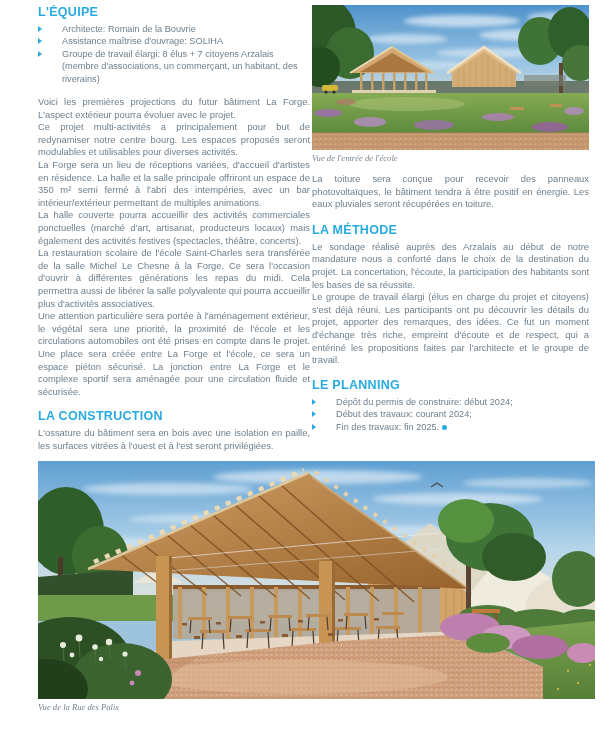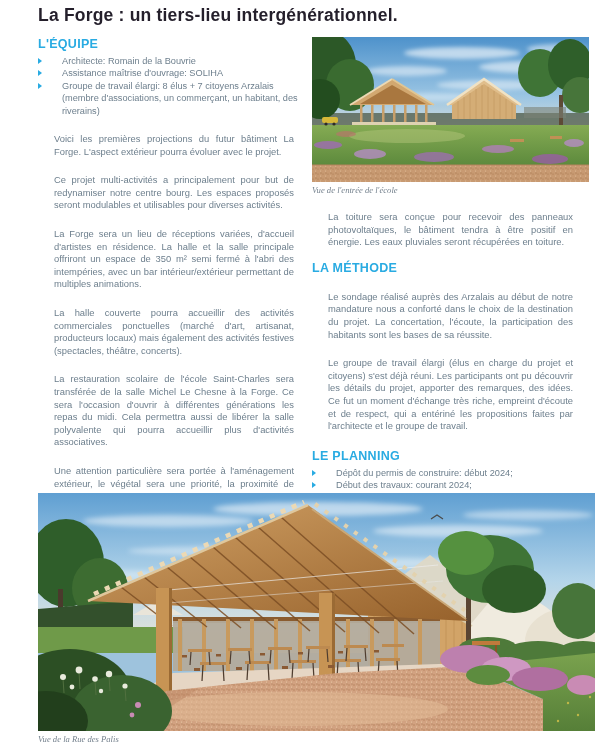--- a/index.html
+++ b/index.html
@@ -15,21 +15,21 @@
   .cols{display:flex;gap:2px;height:454px;overflow:hidden;}
   .col-left{width:272px;flex:0 0 272px;}
   .col-right{width:277px;flex:0 0 277px;}
   h2.hd{
     color:#29abe2;font-size:12.5px;font-weight:bold;letter-spacing:.3px;
     margin:0 0 4px 0;
   }
   .sec{margin-bottom:11px;}
   p.body{
     font-size:9.4px;line-height:12.6px;color:#6d7f8d;
-    text-align:justify;margin:16px;
+    text-align:justify;margin:0;
   }
   ul.blt{list-style:none;margin:1px 0 0 0;padding:0;
     font-size:9.2px;line-height:12.4px;color:#6d7f8d;}
   ul.blt li{position:relative;padding-left:24px;margin:0;}
   .tri{
     position:absolute;left:0;top:3px;width:0;height:0;
     border-left:4px solid #29abe2;border-top:3px solid transparent;
     border-bottom:3px solid transparent;
   }
   figure{margin:0;font-family:Liberation Serif, serif;}
@@ -43,21 +43,20 @@
   .end-dot{
     display:inline-block;width:5px;height:5px;border-radius:50%;
     background:#29abe2;margin-left:3px;vertical-align:baseline;
   }
 </style>
 </head>
 <body>
 
 <div class="page">
 
-  <h1 class="title">La Forge : un tiers-lieu intergénérationnel.</h1>
 
   <div class="cols">
 
     <div class="col-left">
 
       <section class="sec">
         <h2 class="hd">L'ÉQUIPE</h2>
         <ul class="blt">
           <li><span class="tri"></span><span>Architecte: Romain de la Bouvrie</span></li>
           <li><span class="tri"></span><span>Assistance maîtrise d'ouvrage: SOLIHA</span></li>

